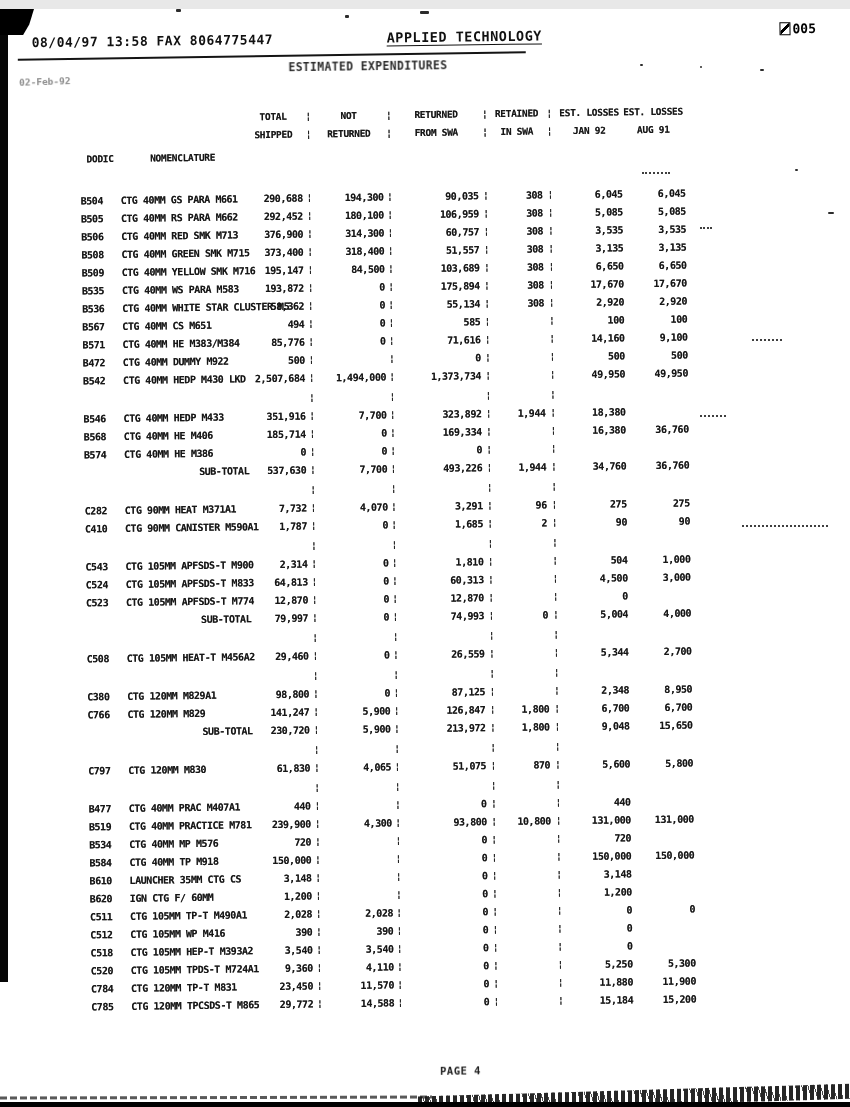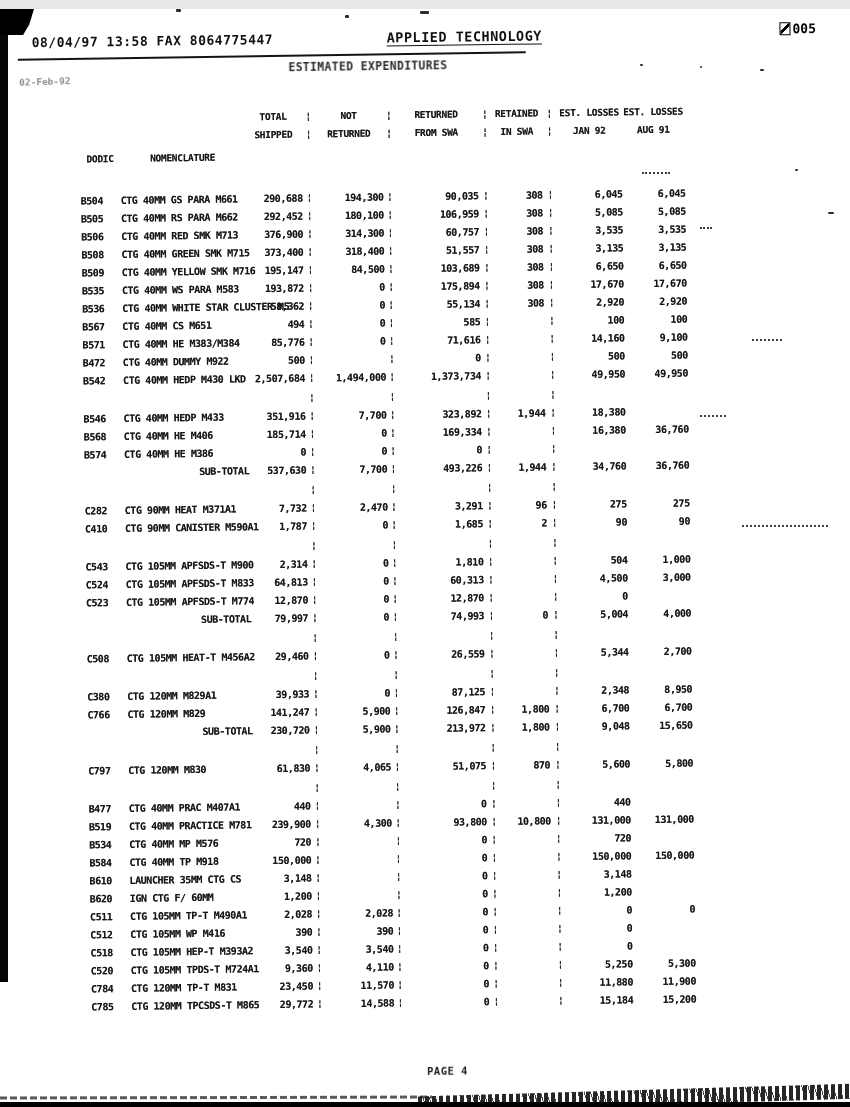--- a/index.html
+++ b/index.html
@@ -43,21 +43,21 @@
   .tbl tr.hdr3 td{height:20px;}
   .c-dodic{text-align:left;}
   .c-nomen{text-align:left;}
   .c-nomen-hdr{text-align:left;padding-left:18px;}
   .c-num{text-align:right;}
   .c-sep{text-align:center;color:#1e1e1e;font-size:9px;}
   .row-subtotal .c-nomen{text-align:right;}
   tr.row-gap td{height:22px;}
   tr.row-spacer td{height:18px;}
 
-  .page-footer{position:absolute;left:420px;top:1056px;
+  .page-footer{position:absolute;left:433px;top:1056px;
     font:700 10.5px "DejaVu Sans Mono",monospace;letter-spacing:.5px;color:#1c1c1c;
     filter:blur(.2px);}
 
   
   .edge-left{position:absolute;left:0;top:7px;width:8px;height:966px;background:#070707;}
   .corner-blot{position:absolute;left:0;top:0;width:34px;height:26px;background:#000;
     clip-path:polygon(0 0,100% 0,86% 60%,68% 100%,0 100%);}
   .bottom-bar{position:absolute;left:0;bottom:0;width:100%;height:14px;background:#000;}
   .bottom-speckle{position:absolute;left:418px;bottom:11px;width:445px;height:15px;
     transform:rotate(-1.7deg);opacity:.92;
@@ -383,21 +383,21 @@
             <td class="c-num"></td>
             <td class="c-sep">¦</td>
             <td class="c-num"></td>
             <td class="c-num"></td>
           </tr>
           <tr class="row-data">
             <td class="c-dodic">C282</td>
             <td class="c-nomen">CTG 90MM HEAT M371A1</td>
             <td class="c-num">7,732</td>
             <td class="c-sep">¦</td>
-            <td class="c-num">2,470</td>
+            <td class="c-num">4,070</td>
             <td class="c-sep">¦</td>
             <td class="c-num">3,291</td>
             <td class="c-sep">¦</td>
             <td class="c-num">96</td>
             <td class="c-sep">¦</td>
             <td class="c-num">275</td>
             <td class="c-num">275</td>
           </tr>
           <tr class="row-data">
             <td class="c-dodic">C410</td>
@@ -521,21 +521,21 @@
             <td class="c-num"></td>
             <td class="c-sep">¦</td>
             <td class="c-num"></td>
             <td class="c-sep">¦</td>
             <td class="c-num"></td>
             <td class="c-num"></td>
           </tr>
           <tr class="row-data">
             <td class="c-dodic">C380</td>
             <td class="c-nomen">CTG 120MM M829A1</td>
-            <td class="c-num">39,933</td>
+            <td class="c-num">98,800</td>
             <td class="c-sep">¦</td>
             <td class="c-num">0</td>
             <td class="c-sep">¦</td>
             <td class="c-num">87,125</td>
             <td class="c-sep">¦</td>
             <td class="c-num"></td>
             <td class="c-sep">¦</td>
             <td class="c-num">2,348</td>
             <td class="c-num">8,950</td>
           </tr>

